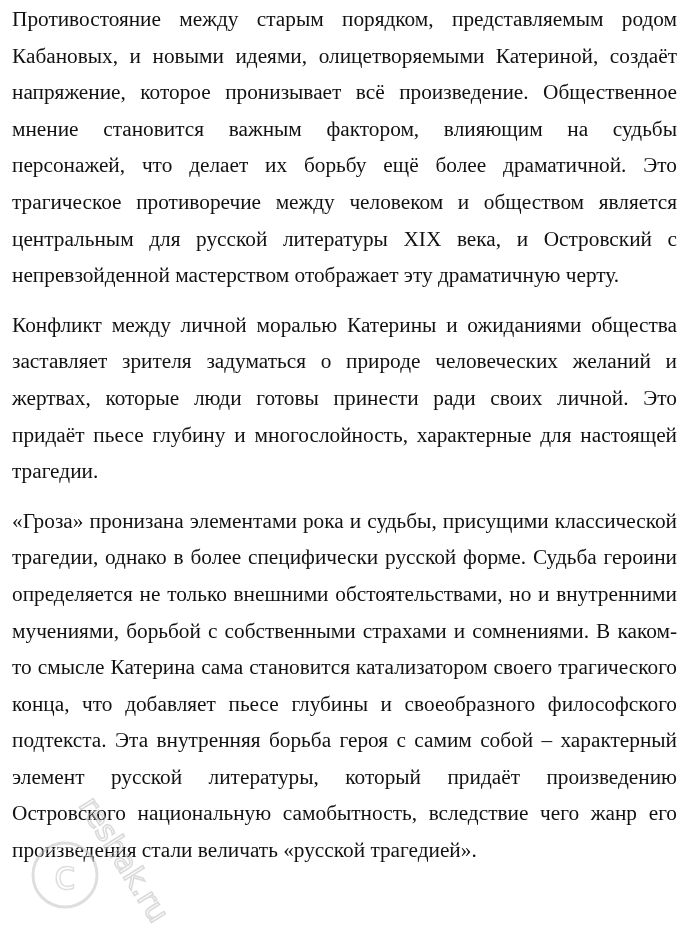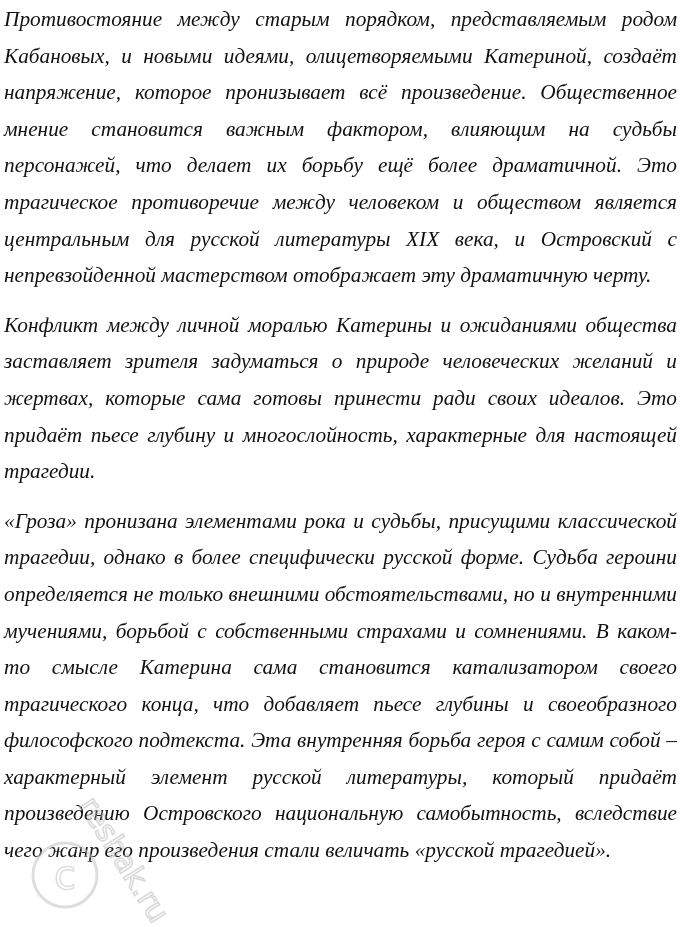--- a/index.html
+++ b/index.html
@@ -18,41 +18,40 @@
     left: 4px;
     top: 1px;
     width: 673px;
     font-family: "Liberation Serif", "DejaVu Serif", serif;
     font-size: 21.3px;
     line-height: 36.6px;
     color: #111111;
     text-align: justify;
   }
   .para {
-    margin: 0 0 13px 0;
+    margin: 0 0 13px 8px;
     text-align: justify;
     text-align-last: left;
-    font-style: italic;
   }
   .watermark {
     position: absolute;
     left: 20px;
     top: 785px;
     width: 150px;
     height: 140px;
     pointer-events: none;
     opacity: 0.55;
   }
 </style>
 </head>
 <body>
 
 <div class="page">
   <p class="para">Противостояние между старым порядком, представляемым родом Кабановых, и новыми идеями, олицетворяемыми Катериной, создаёт напряжение, которое пронизывает всё произведение. Общественное мнение становится важным фактором, влияющим на судьбы персонажей, что делает их борьбу ещё более драматичной. Это трагическое противоречие между человеком и обществом является центральным для русской литературы XIX века, и Островский с непревзойденной мастерством отображает эту драматичную черту.</p>
-  <p class="para">Конфликт между личной моралью Катерины и ожиданиями общества заставляет зрителя задуматься о природе человеческих желаний и жертвах, которые сама готовы принести ради своих идеалов. Это придаёт пьесе глубину и многослойность, характерные для настоящей трагедии.</p>
+  <p class="para">Конфликт между личной моралью Катерины и ожиданиями общества заставляет зрителя задуматься о природе человеческих желаний и жертвах, которые люди готовы принести ради своих личной. Это придаёт пьесе глубину и многослойность, характерные для настоящей трагедии.</p>
   <p class="para">«Гроза» пронизана элементами рока и судьбы, присущими классической трагедии, однако в более специфически русской форме. Судьба героини определяется не только внешними обстоятельствами, но и внутренними мучениями, борьбой с собственными страхами и сомнениями. В каком-то смысле Катерина сама становится катализатором своего трагического конца, что добавляет пьесе глубины и своеобразного философского подтекста. Эта внутренняя борьба героя с самим собой – характерный элемент русской литературы, который придаёт произведению Островского национальную самобытность, вследствие чего жанр его произведения стали величать «русской трагедией».</p>
 </div>
 
 <div class="watermark">
   <svg width="150" height="140" viewBox="0 0 150 140">
     <circle cx="45" cy="90" r="32" fill="none" stroke="#c4c4c4" stroke-width="3"></circle>
     <circle cx="45" cy="90" r="28" fill="none" stroke="#ffffff" stroke-width="1"></circle>
     <text x="45" y="104" text-anchor="middle" font-family="DejaVu Sans, sans-serif" font-size="40" fill="none" stroke="#c4c4c4" stroke-width="1.5">c</text>
     <text x="0" y="0" transform="translate(58,20) rotate(58)" font-family="DejaVu Sans, sans-serif" font-size="30" fill="none" stroke="#bdbdbd" stroke-width="1.6">reshak.ru</text>
   </svg>

